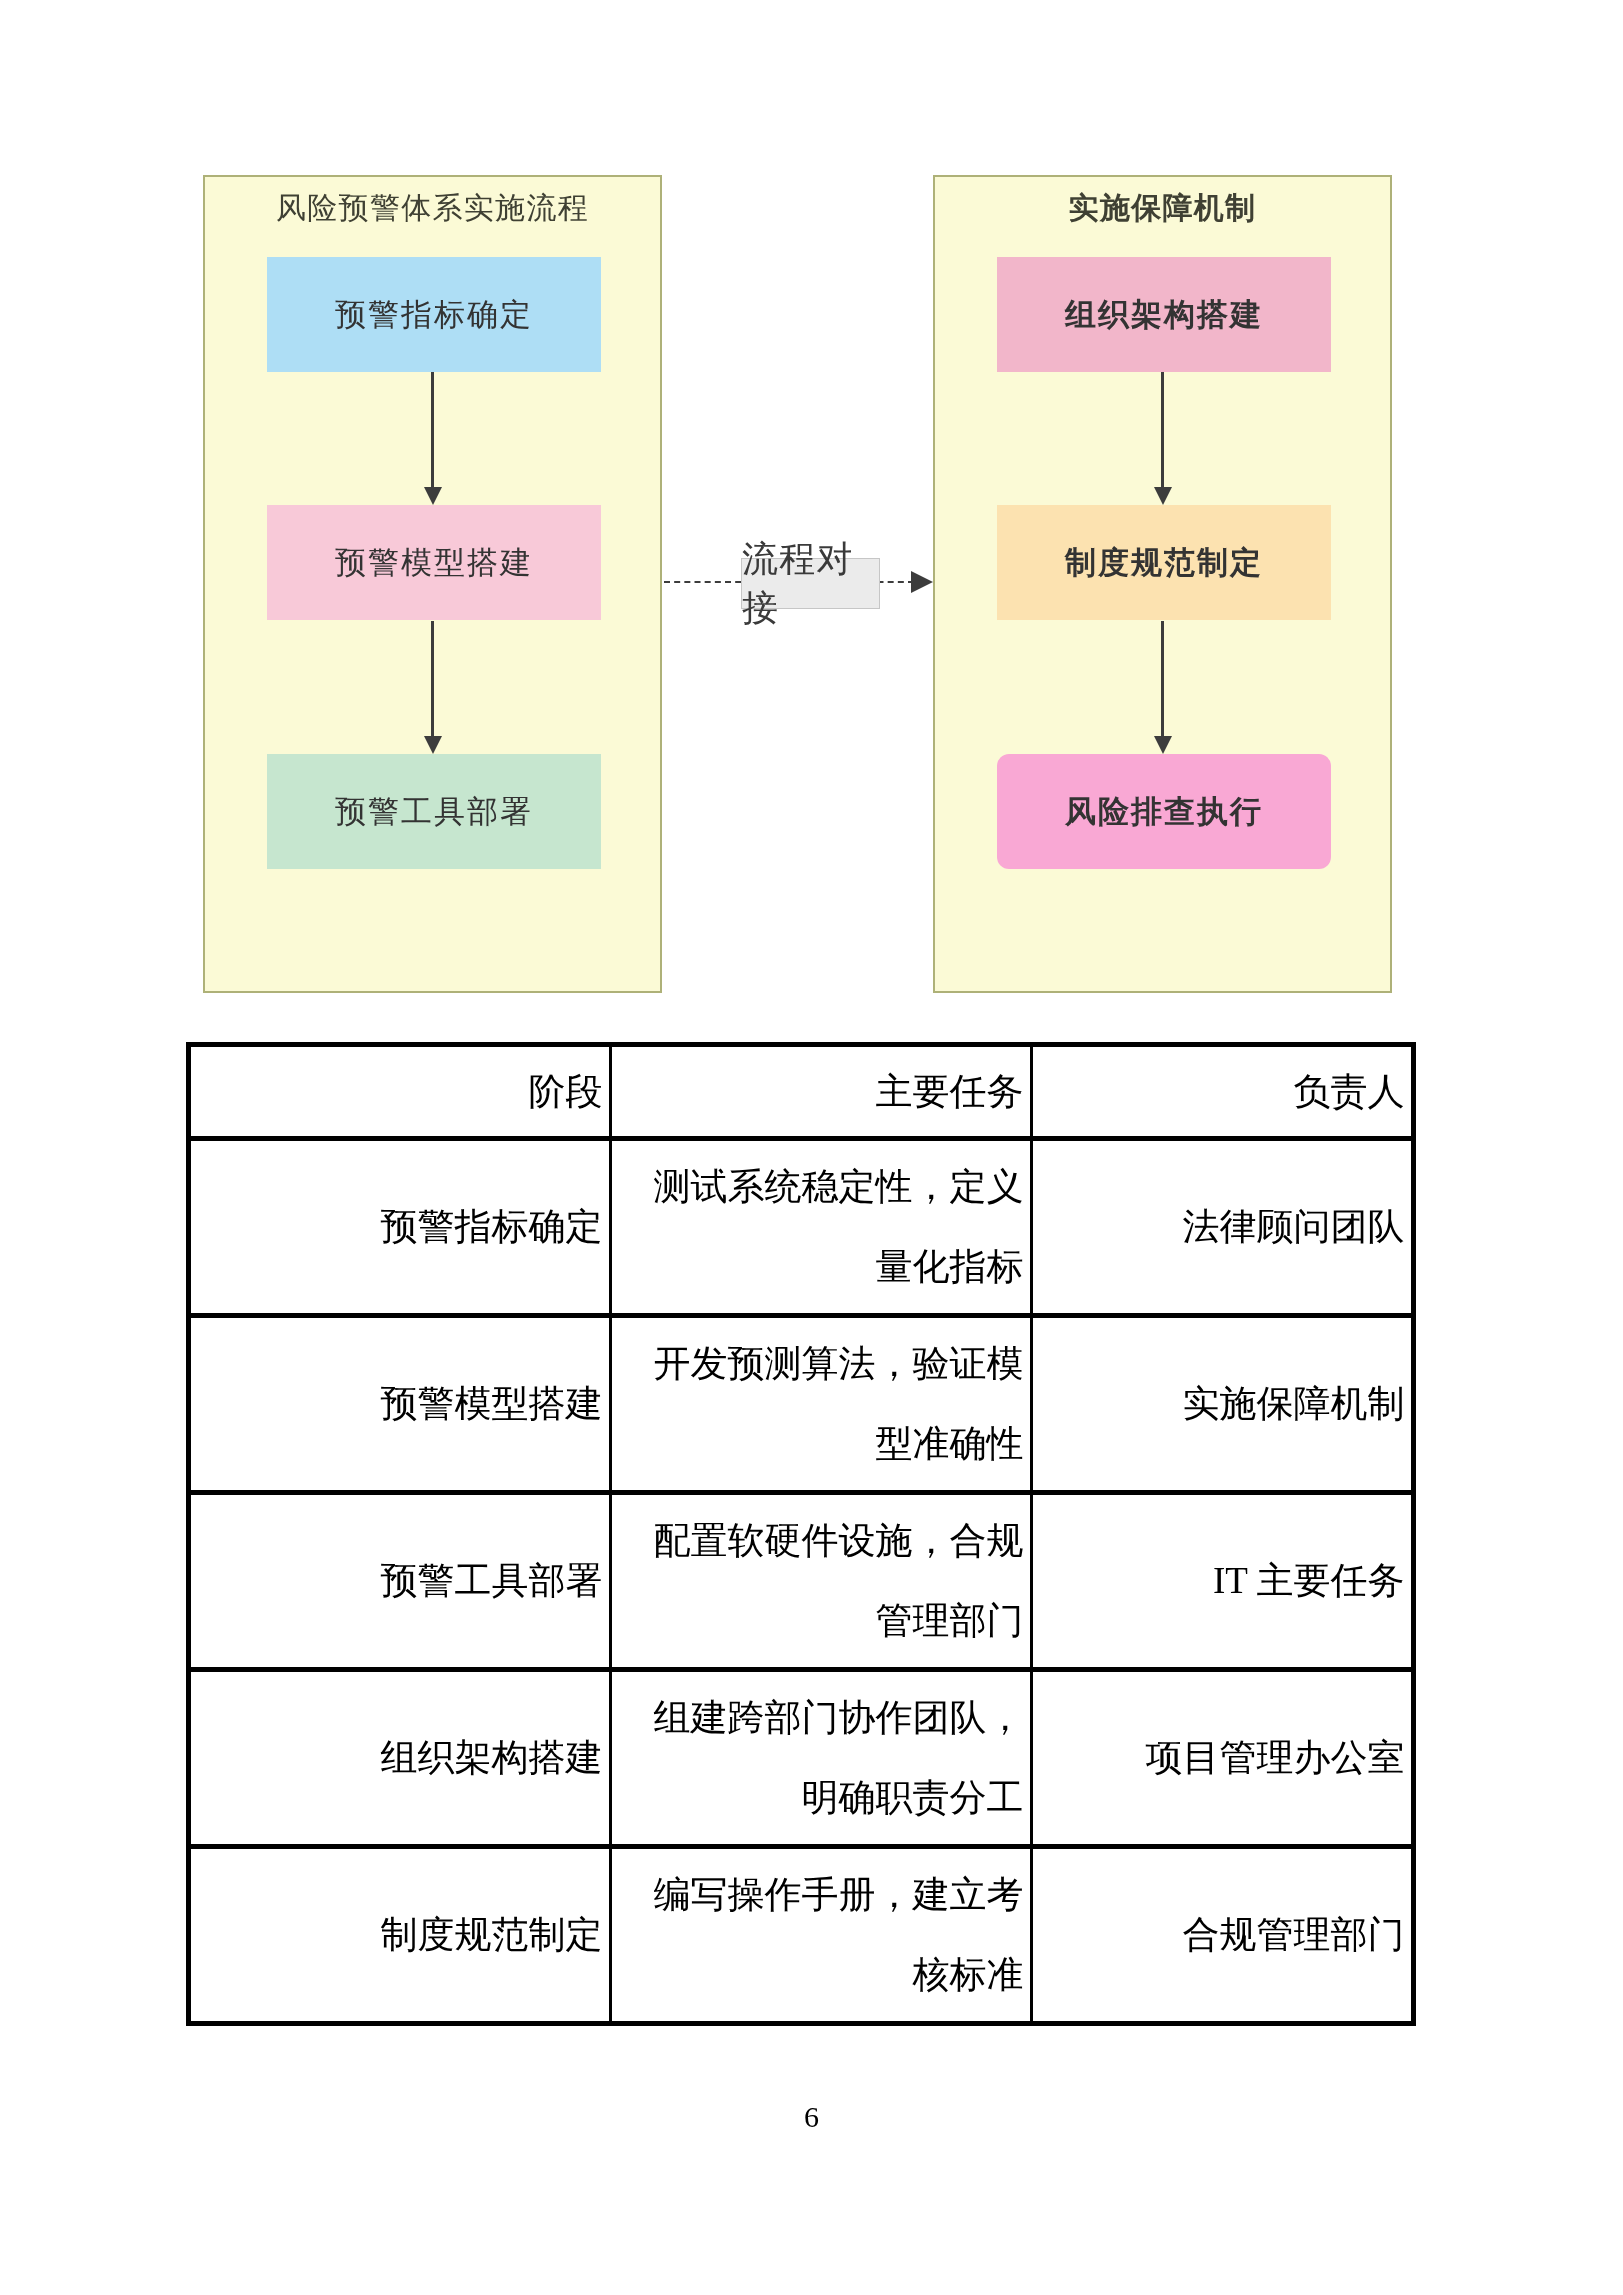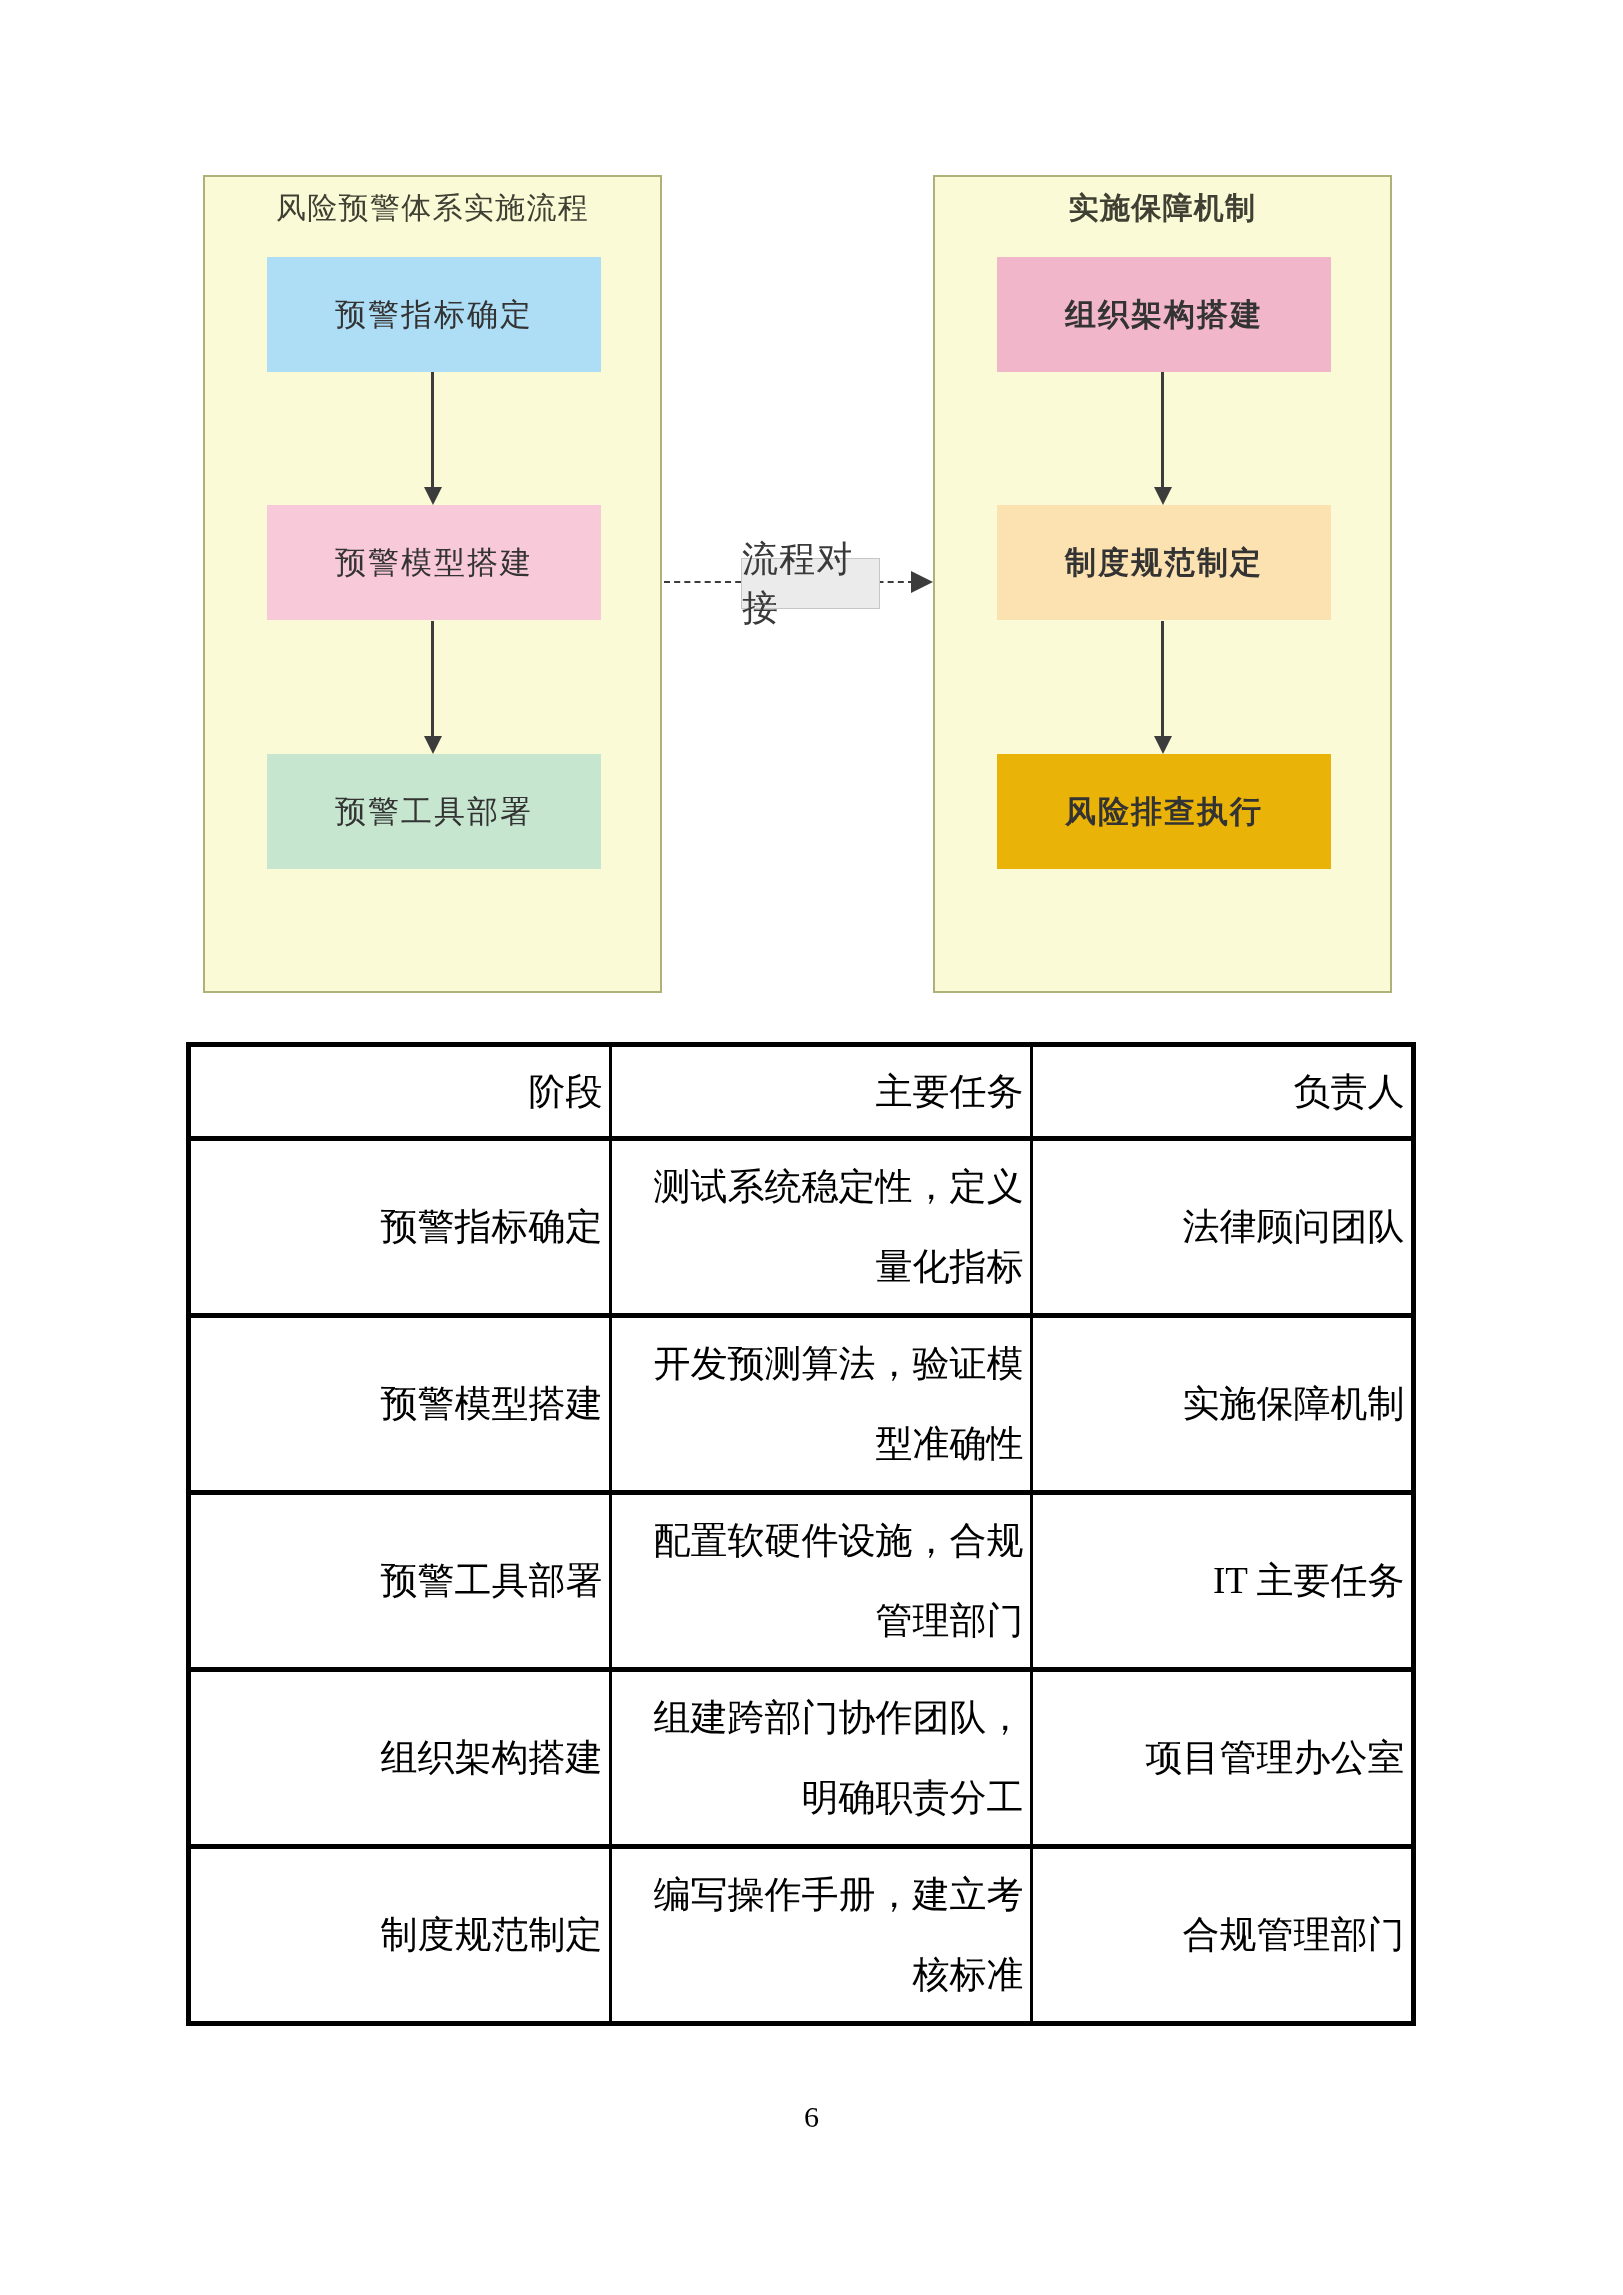--- a/index.html
+++ b/index.html
@@ -174,21 +174,21 @@
     <div class="flow-box b1" style="background-color: rgb(242, 182, 202);">组织架构搭建</div>
     <div class="v-arrow a1">
         <span class="shaft"></span>
         <span class="head"></span>
       </div>
     <div class="flow-box b2" style="background-color: rgb(252, 226, 176);">制度规范制定</div>
     <div class="v-arrow a2">
         <span class="shaft"></span>
         <span class="head"></span>
       </div>
-    <div class="flow-box b3" style="background-color: #eab308;">风险排查执行</div>
+    <div class="flow-box b3" style="background-color: #f9a8d4; border-radius: 12px;">风险排查执行</div>
   </div>
 
   <div class="connector-line"></div>
   <div class="connector-arrowhead"></div>
   <div class="connector-label" style="background-color: rgb(235, 235, 235);">流程对接</div>
 
   <table class="stage-table">
     <colgroup>
       <col style="width:422px">
       <col style="width:421px">

